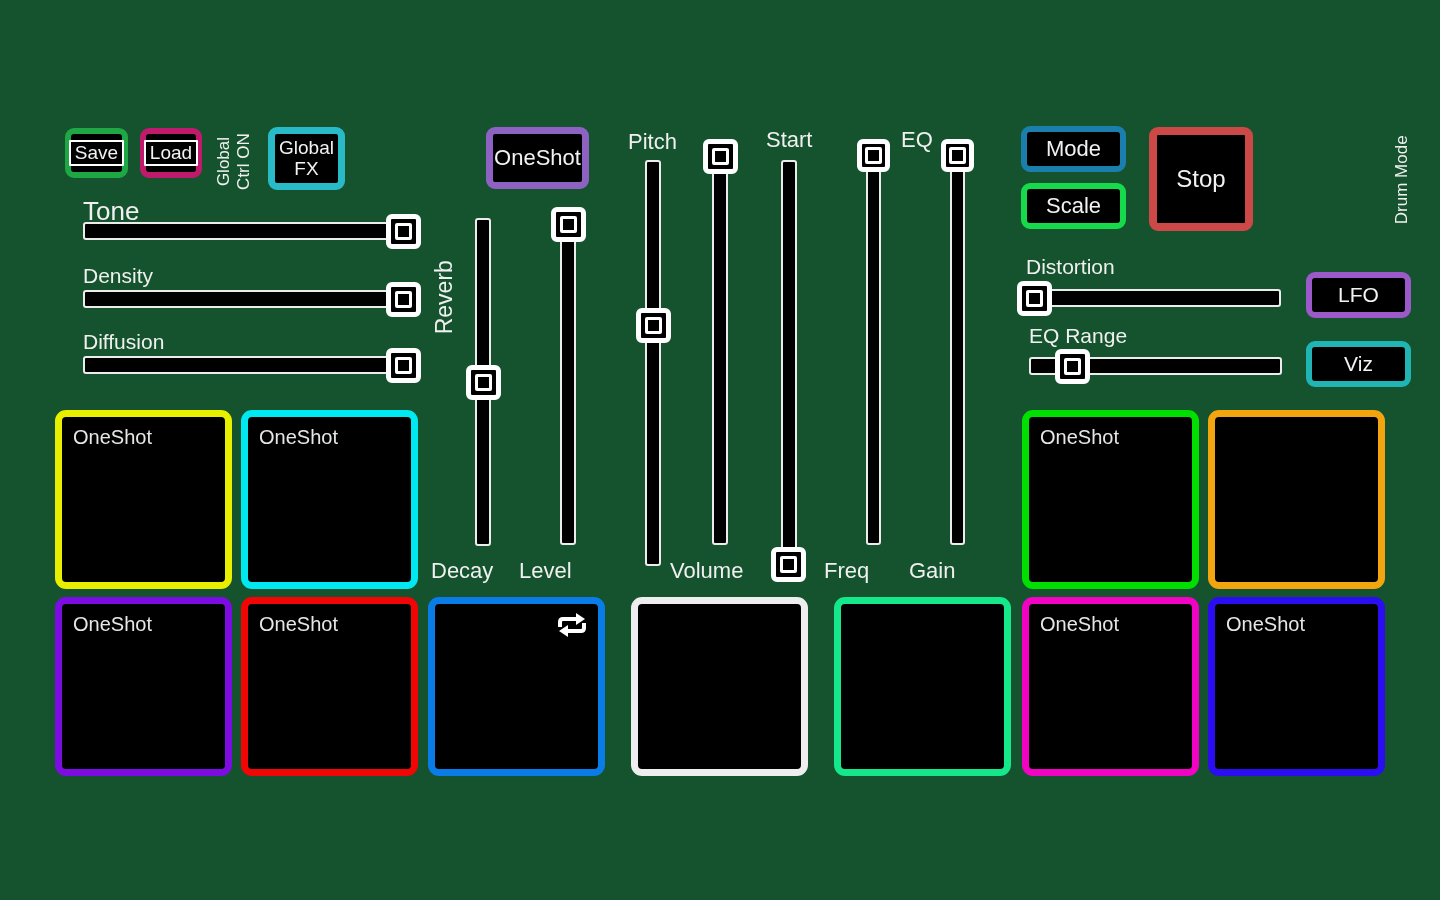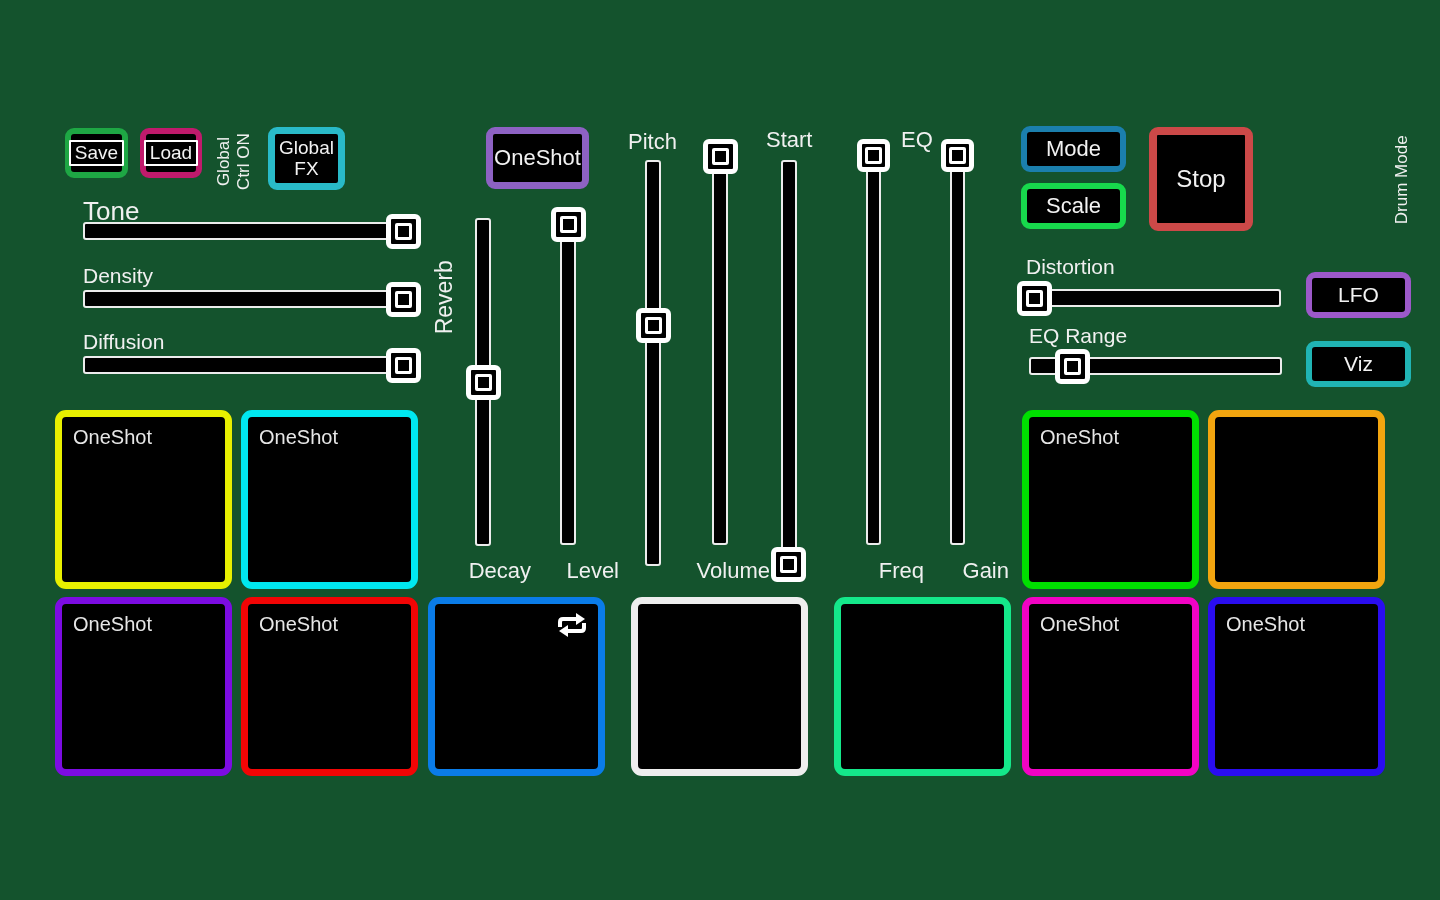--- a/index.html
+++ b/index.html
@@ -14,21 +14,21 @@
   .htrack{border:2px solid #ececec;border-radius:3px;background:#000;}
   .vtrack{border:2px solid #ececec;border-radius:3px;background:#000;}
   
   .thumb{width:35px;height:35px;border:5px solid #fff;border-radius:6px;background:#000;
     display:flex;align-items:center;justify-content:center;}
   .thumb .thumb-inner{width:17px;height:17px;border:3px solid #fff;border-radius:2px;box-sizing:border-box;}
   
   .lbl{white-space:nowrap;color:#f0f0f0;}
   .vlabel-box{display:flex;align-items:center;justify-content:center;}
   .vlabel{transform:rotate(-90deg);text-align:center;white-space:nowrap;line-height:1.15;}
-  .center{text-align:right;}
+  .center{text-align:left;}
   
   .pad{width:177px;height:179px;border:7px solid #555;border-radius:11px;background:#000;
     padding:9px 0 0 11px;color:#e6e6e6;font-size:20px;}
   .pad-label{pointer-events:none;}
 </style>
 </head>
 <body>
 
 <div class="stage">
 

